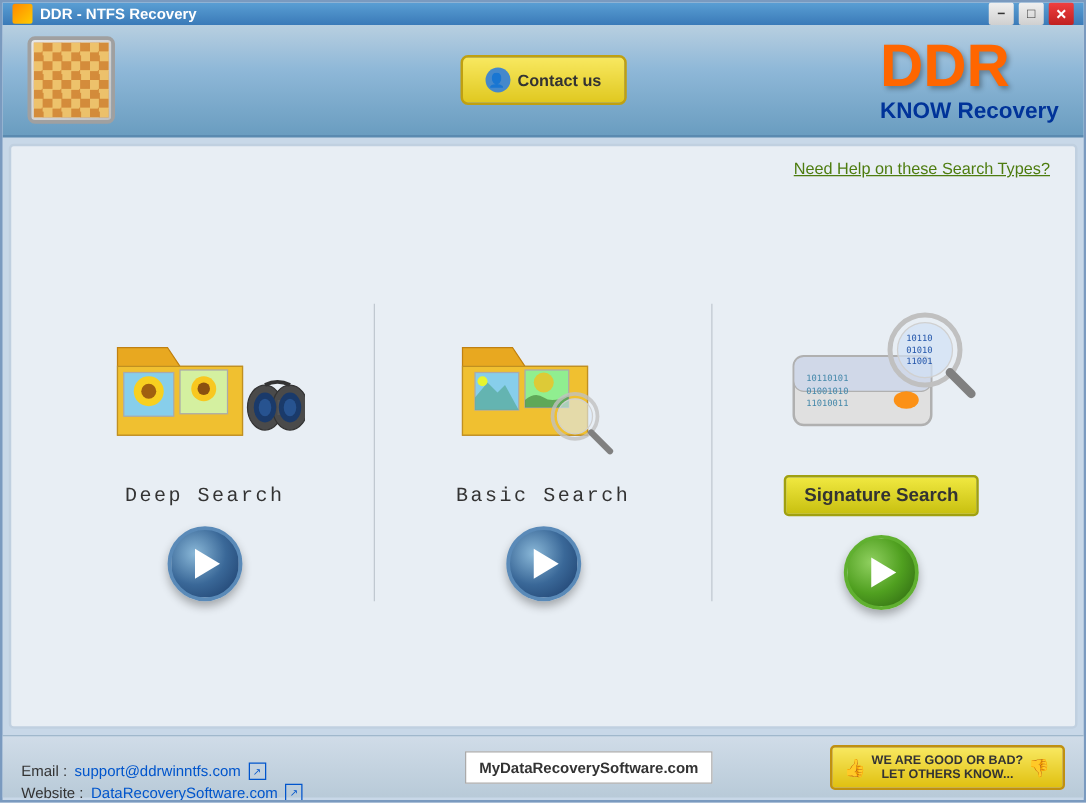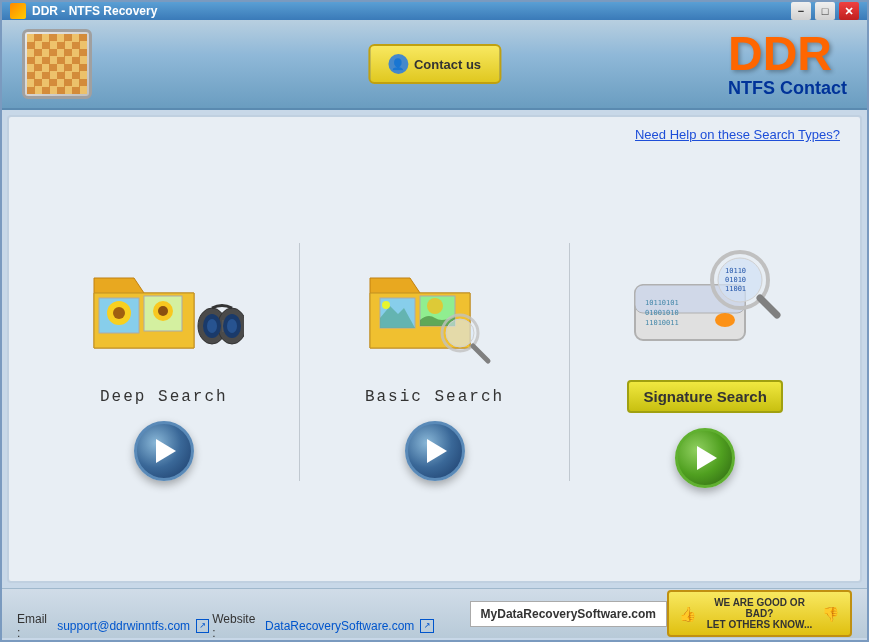--- a/index.html
+++ b/index.html
@@ -140,21 +140,21 @@
       margin: 5px;
       border-radius: 4px;
       position: relative;
       display: flex;
       flex-direction: column;
       align-items: stretch;
     }
     .help-link {
       text-align: right;
       padding: 10px 20px 0 14px;
-      color: #1d4ed8;
+      color: #4d7c0f;
       font-size: 13px;
       cursor: pointer;
       text-decoration: underline;
     }
     .search-options {
       display: flex;
       flex: 1;
       align-items: center;
       justify-content: space-around;
       padding: 10px 20px;
@@ -233,21 +233,21 @@
       height: 50px;
       background: linear-gradient(to bottom, #d0dce8, #b8cad8);
       display: flex;
       align-items: center;
       justify-content: space-between;
       padding: 0 15px;
       border-top: 1px solid #a0b8cc;
     }
     .footer-left {
       display: flex;
-      flex-direction: row;
+      flex-direction: column;
       gap: 3px;
       font-size: 12px;
       margin-top: 24px;
     }
     .footer-row {
       display: flex;
       align-items: center;
       gap: 6px;
     }
     .footer-label { color: #333; }
@@ -312,21 +312,21 @@
     <div class="logo-pattern"></div>
   </div>
   <div class="header-contact">
     <button class="contact-btn">
       <div class="contact-icon">👤</div>
       <span>Contact us</span>
     </button>
   </div>
   <div class="header-brand">
     <div class="brand-ddr">DDR</div>
-    <div class="brand-sub">NTFS Contact</div>
+    <div class="brand-sub">KNOW Recovery</div>
   </div>
 </div>
 
 <div class="main">
   <div class="help-link">Need Help on these Search Types?</div>
 
   <div class="search-options">
 
     <div class="search-option">
       <div class="icon-container">

